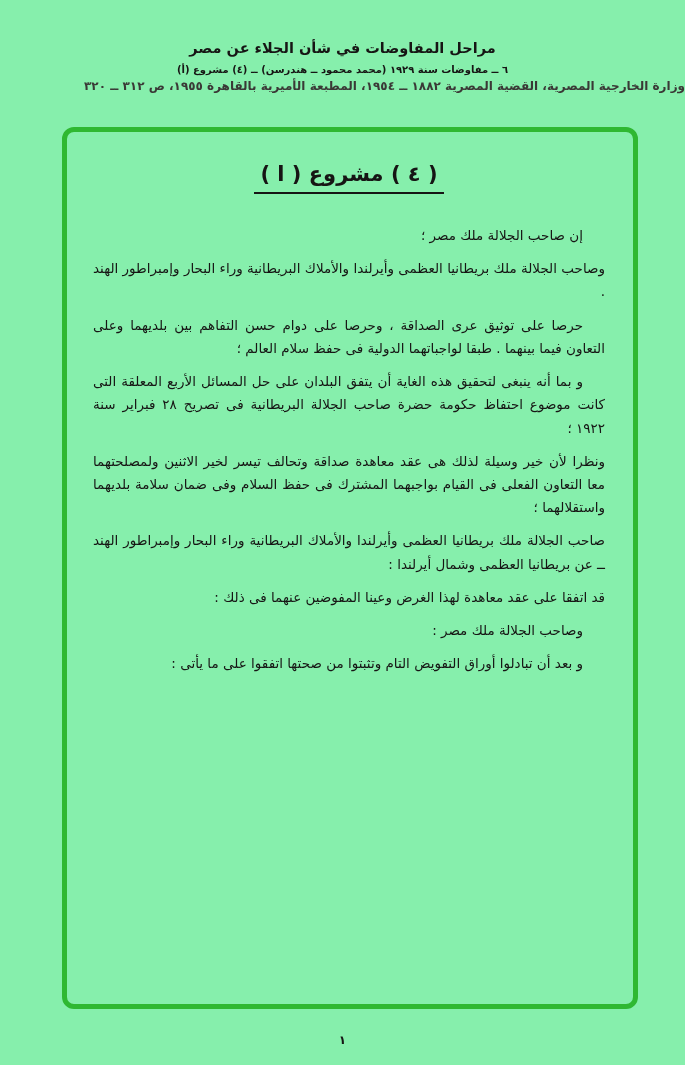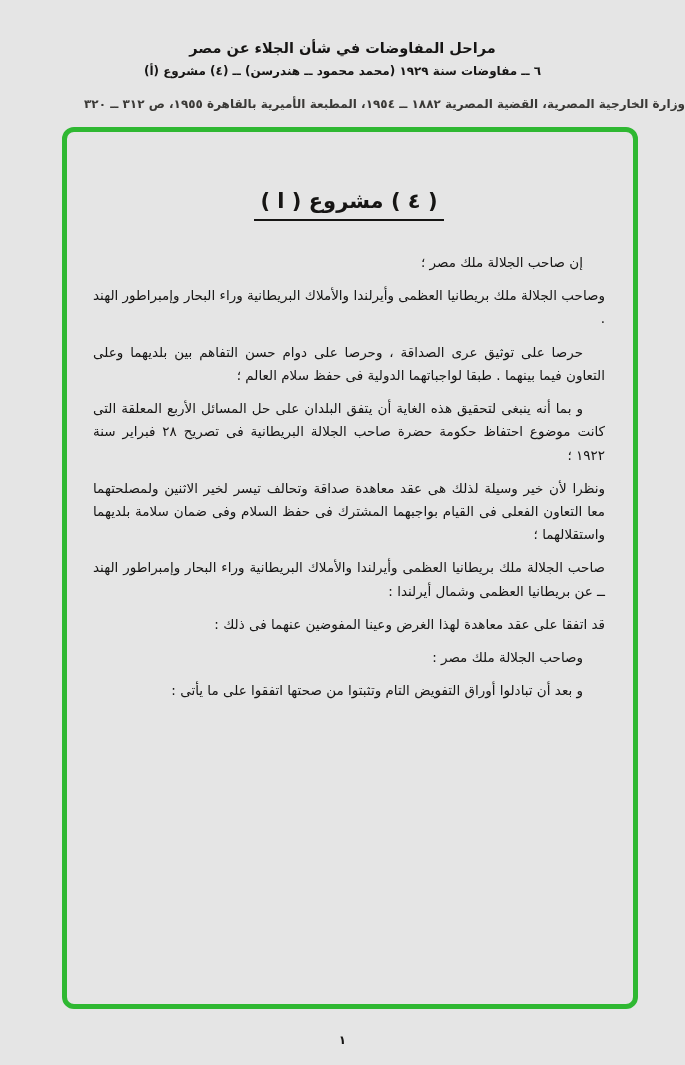--- a/index.html
+++ b/index.html
@@ -4,38 +4,38 @@
 <style>
   html, body {
     margin: 0;
     padding: 0;
     font-family: "DejaVu Sans", sans-serif;
   }
   .page {
     position: relative;
     width: 685px;
     height: 1065px;
-    background: #e5e5e5;
+    background: #86efac;
     color: #161514;
     overflow: hidden;
     direction: rtl;
   }
   .scan-header {
     padding-top: 40px;
     text-align: center;
   }
   .scan-header .title {
     font-size: 14.5px;
     font-weight: bold;
     margin-bottom: 8px;
   }
   .scan-header .subtitle {
-    font-size: 12px;
+    font-size: 10px;
     font-weight: bold;
-    margin-bottom: 19px;
+    margin-bottom: 4px;
   }
   .scan-header .source {
     font-size: 12px;
     font-weight: bold;
     color: #3a3936;
     letter-spacing: 0.2px;
     text-align: right;
   }
   .annotation-box {
     position: absolute;
@@ -51,21 +51,20 @@
   .doc-title-wrap {
     text-align: center;
     margin-bottom: 30px;
   }
   .doc-title {
     display: inline-block;
     font-size: 21px;
     font-weight: bold;
     border-bottom: 2px solid #161514;
     padding: 0 6px 6px 6px;
-    margin-top: 27px;
   }
   .doc-body {
     font-size: 13.5px;
     line-height: 1.72;
     text-align: justify;
   }
   .doc-body p {
     margin: 0 0 10px 0;
     text-indent: 22px;
   }

